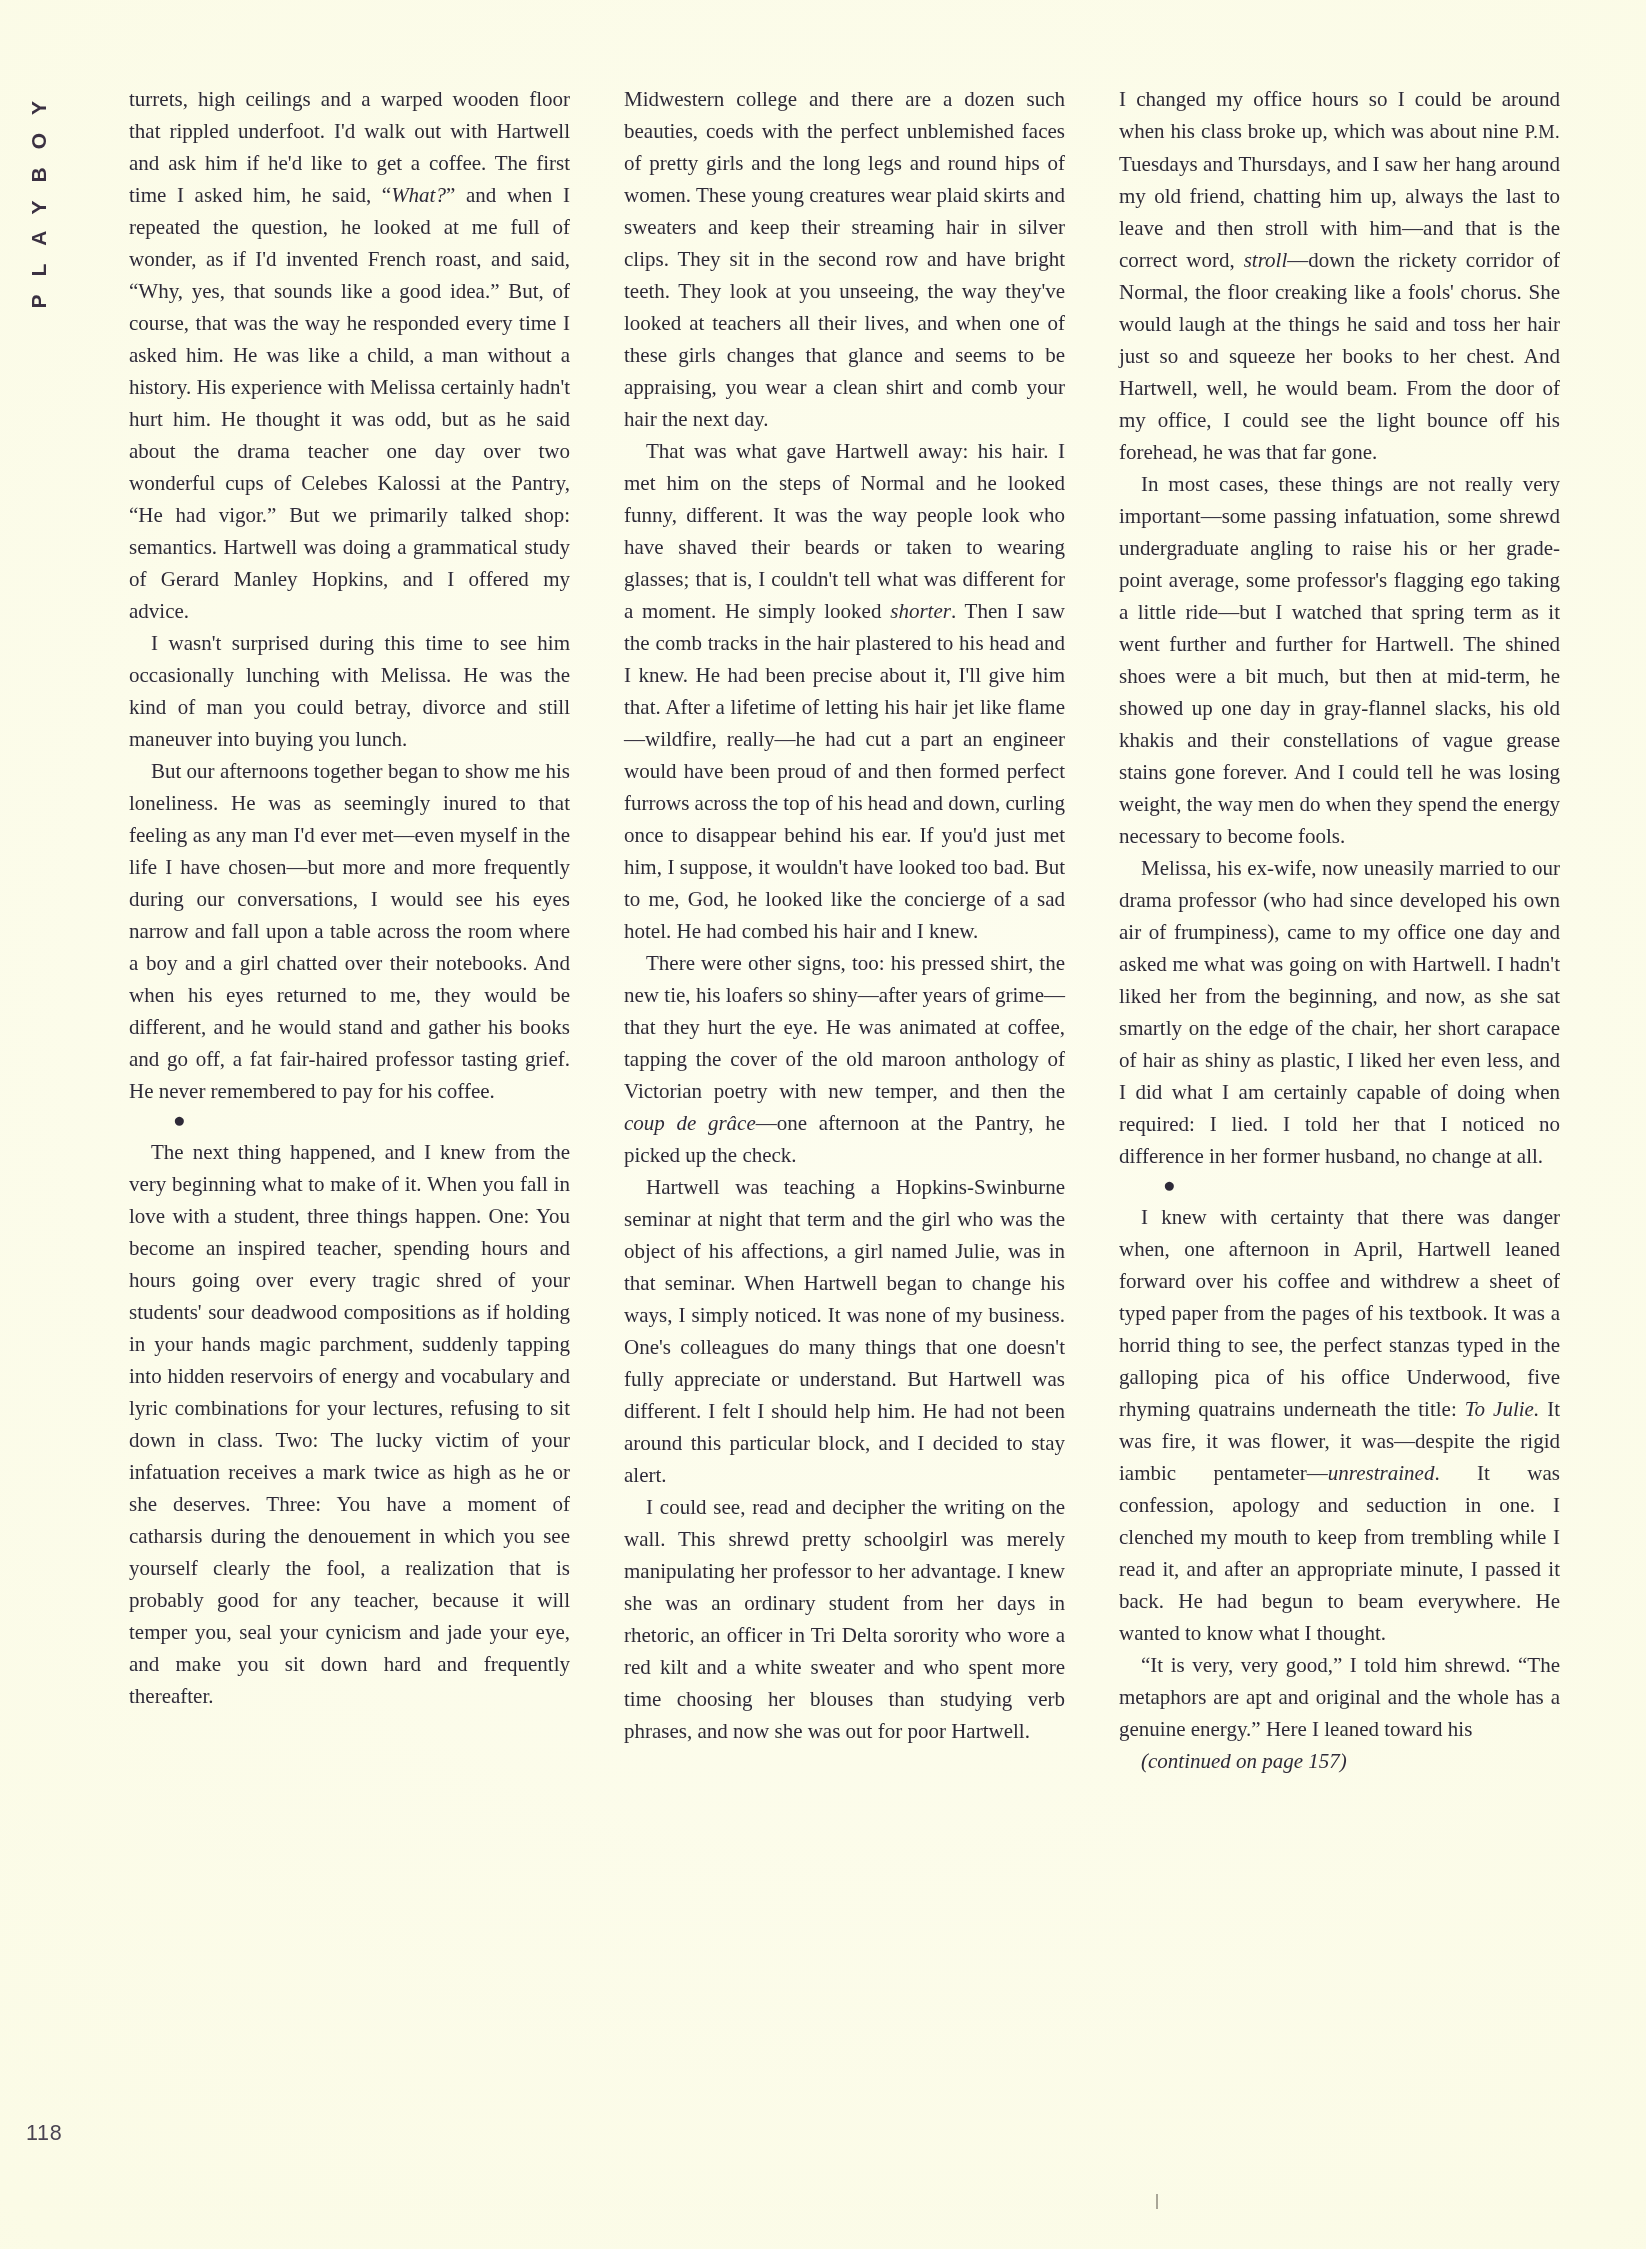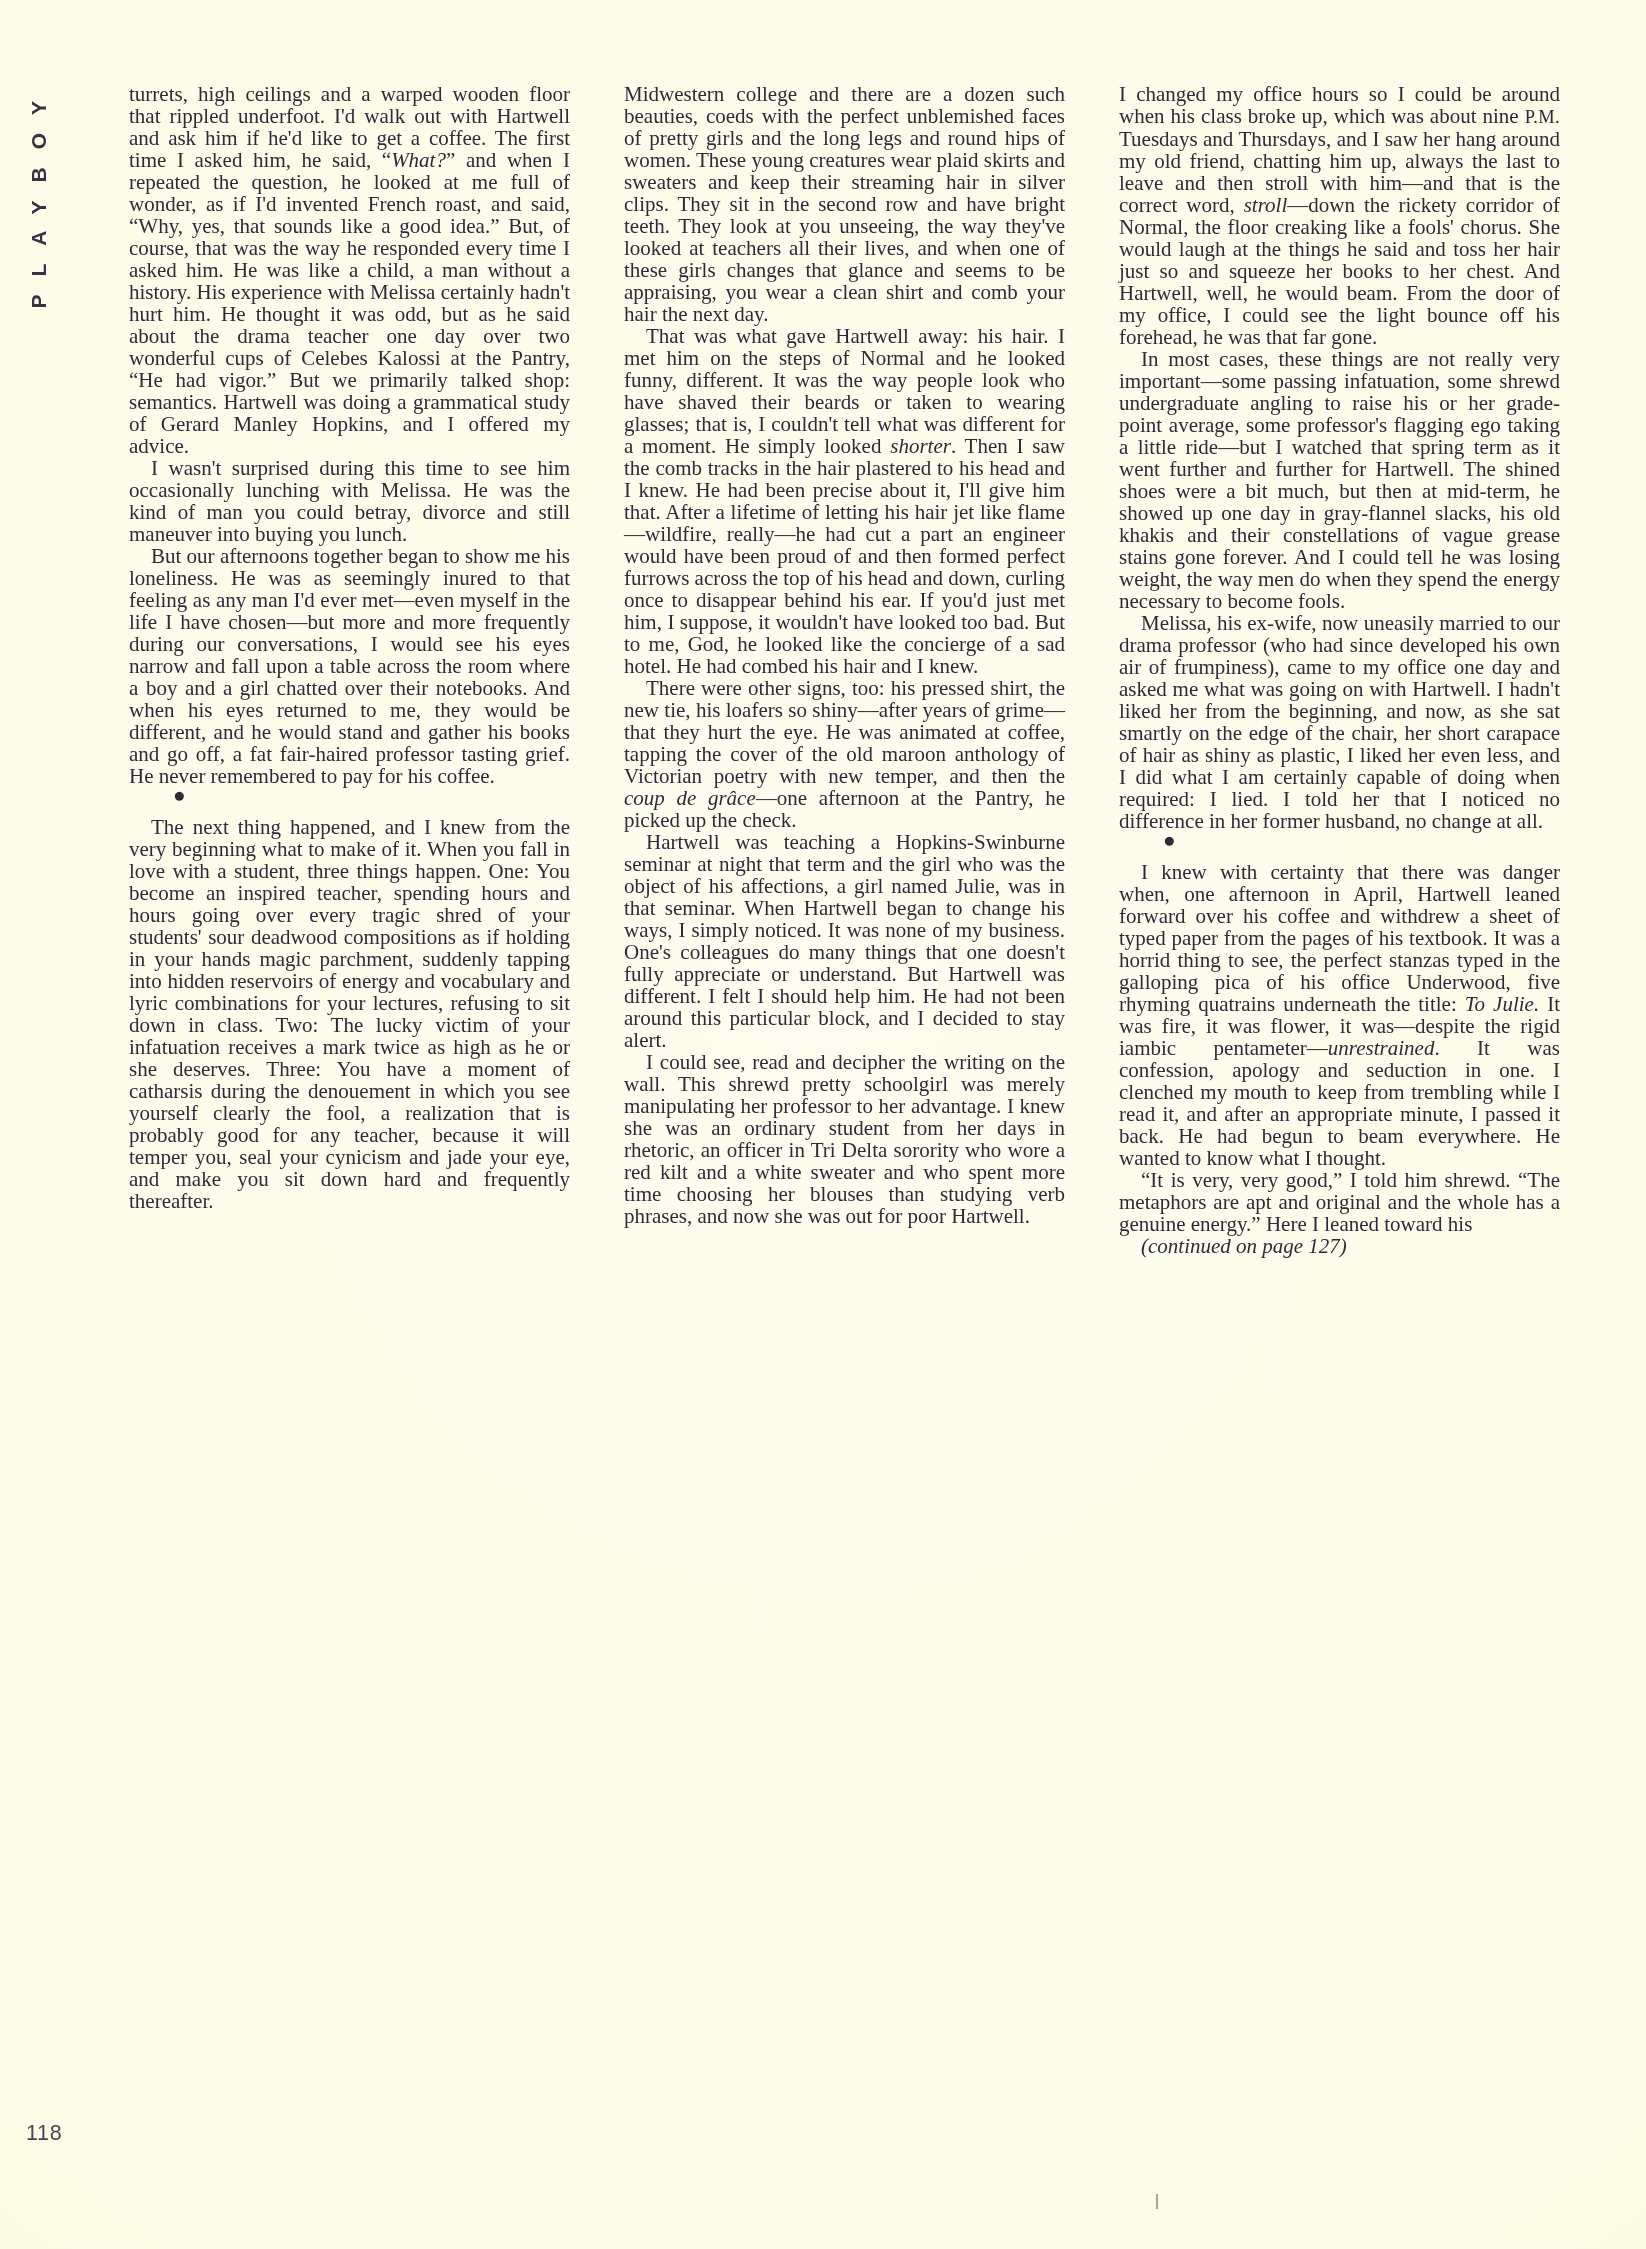--- a/index.html
+++ b/index.html
@@ -69,21 +69,21 @@
   .col {
     width: 441px;
     flex: 0 0 441px;
   }
 
   .col p {
     margin: 0;
     text-align: justify;
     text-justify: inter-word;
     font-size: 21px;
-    line-height: 22px;
+    line-height: 32px;
     color: #2e2a38;
     hyphens: none;
     text-indent: 22px;
   }
   .col p.noindent {
     text-indent: 0;
   }
 
   .col p em {
     font-style: italic;
@@ -157,20 +157,20 @@
         <p><span>Hartwell was teaching a Hopkins-Swinburne seminar at night that term and the girl who was the object of his affections, a girl named Julie, was in that seminar. When Hartwell began to change his ways, I simply noticed. It was none of my business. One's colleagues do many things that one doesn't fully appreciate or understand. But Hartwell was different. I felt I should help him. He had not been around this particular block, and I decided to stay alert.</span></p>
         <p><span>I could see, read and decipher the writing on the wall. This shrewd pretty schoolgirl was merely manipulating her professor to her advantage. I knew she was an ordinary student from her days in rhetoric, an officer in Tri Delta sorority who wore a red kilt and a white sweater and who spent more time choosing her blouses than studying verb phrases, and now she was out for poor Hartwell.</span></p>
       </div>
       <div class="col">
         <p class="noindent"><span>I changed my office hours so I could be around when his class broke up, which was about nine </span><span class="smallcaps">P.M.</span><span> Tuesdays and Thursdays, and I saw her hang around my old friend, chatting him up, always the last to leave and then stroll with him—and that is the correct word, </span><em>stroll</em><span>—down the rickety corridor of Normal, the floor creaking like a fools' chorus. She would laugh at the things he said and toss her hair just so and squeeze her books to her chest. And Hartwell, well, he would beam. From the door of my office, I could see the light bounce off his forehead, he was that far gone.</span></p>
         <p><span>In most cases, these things are not really very important—some passing infatuation, some shrewd undergraduate angling to raise his or her grade-point average, some professor's flagging ego taking a little ride—but I watched that spring term as it went further and further for Hartwell. The shined shoes were a bit much, but then at mid-term, he showed up one day in gray-flannel slacks, his old khakis and their constellations of vague grease stains gone forever. And I could tell he was losing weight, the way men do when they spend the energy necessary to become fools.</span></p>
         <p><span>Melissa, his ex-wife, now uneasily married to our drama professor (who had since developed his own air of frumpiness), came to my office one day and asked me what was going on with Hartwell. I hadn't liked her from the beginning, and now, as she sat smartly on the edge of the chair, her short carapace of hair as shiny as plastic, I liked her even less, and I did what I am certainly capable of doing when required: I lied. I told her that I noticed no difference in her former husband, no change at all.</span></p>
         <p class="sep"><span>●</span></p>
         <p><span>I knew with certainty that there was danger when, one afternoon in April, Hartwell leaned forward over his coffee and withdrew a sheet of typed paper from the pages of his textbook. It was a horrid thing to see, the perfect stanzas typed in the galloping pica of his office Underwood, five rhyming quatrains underneath the title: </span><em>To Julie.</em><span> It was fire, it was flower, it was—despite the rigid iambic pentameter—</span><em>unrestrained</em><span>. It was confession, apology and seduction in one. I clenched my mouth to keep from trembling while I read it, and after an appropriate minute, I passed it back. He had begun to beam everywhere. He wanted to know what I thought.</span></p>
         <p><span>“It is very, very good,” I told him shrewd. “The metaphors are apt and original and the whole has a genuine energy.” Here I leaned toward his</span></p>
-        <p class="continued">(continued on page 127)</p>
+        <p class="continued">(continued on page 157)</p>
       </div>
     </div>
 
   <div class="tick"></div>
 
 </div>
 
 
 </body></html>

